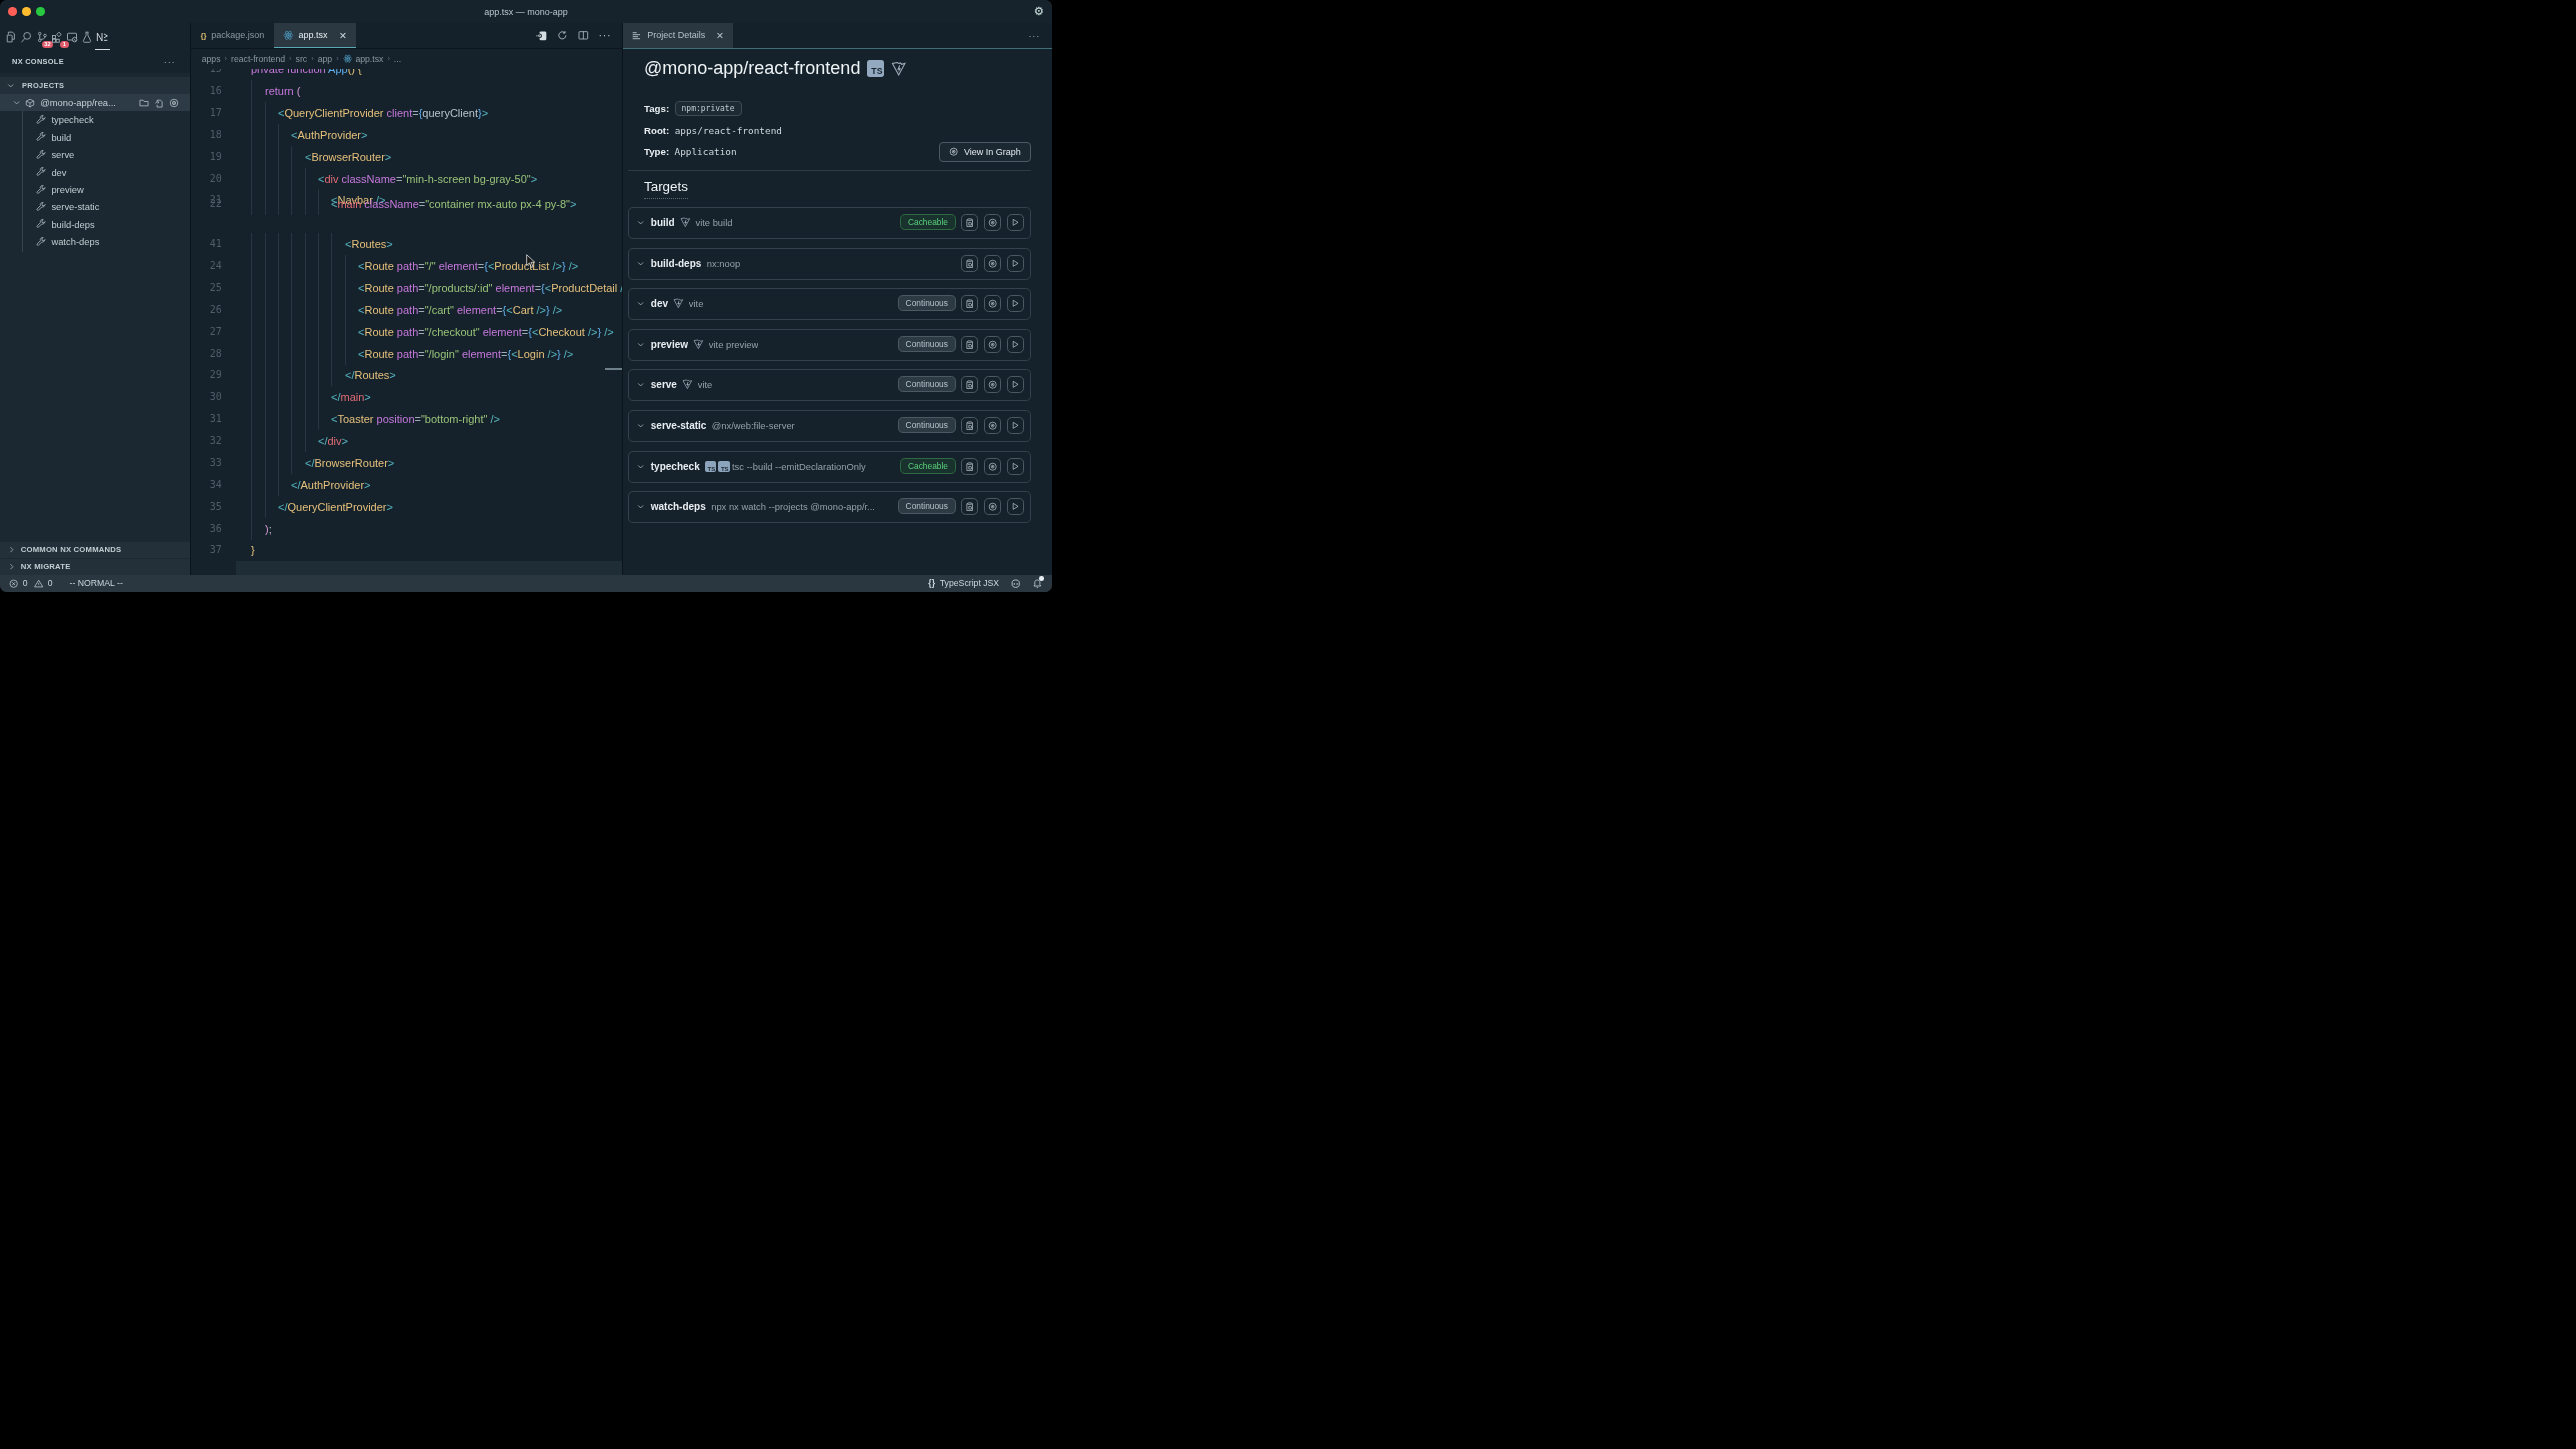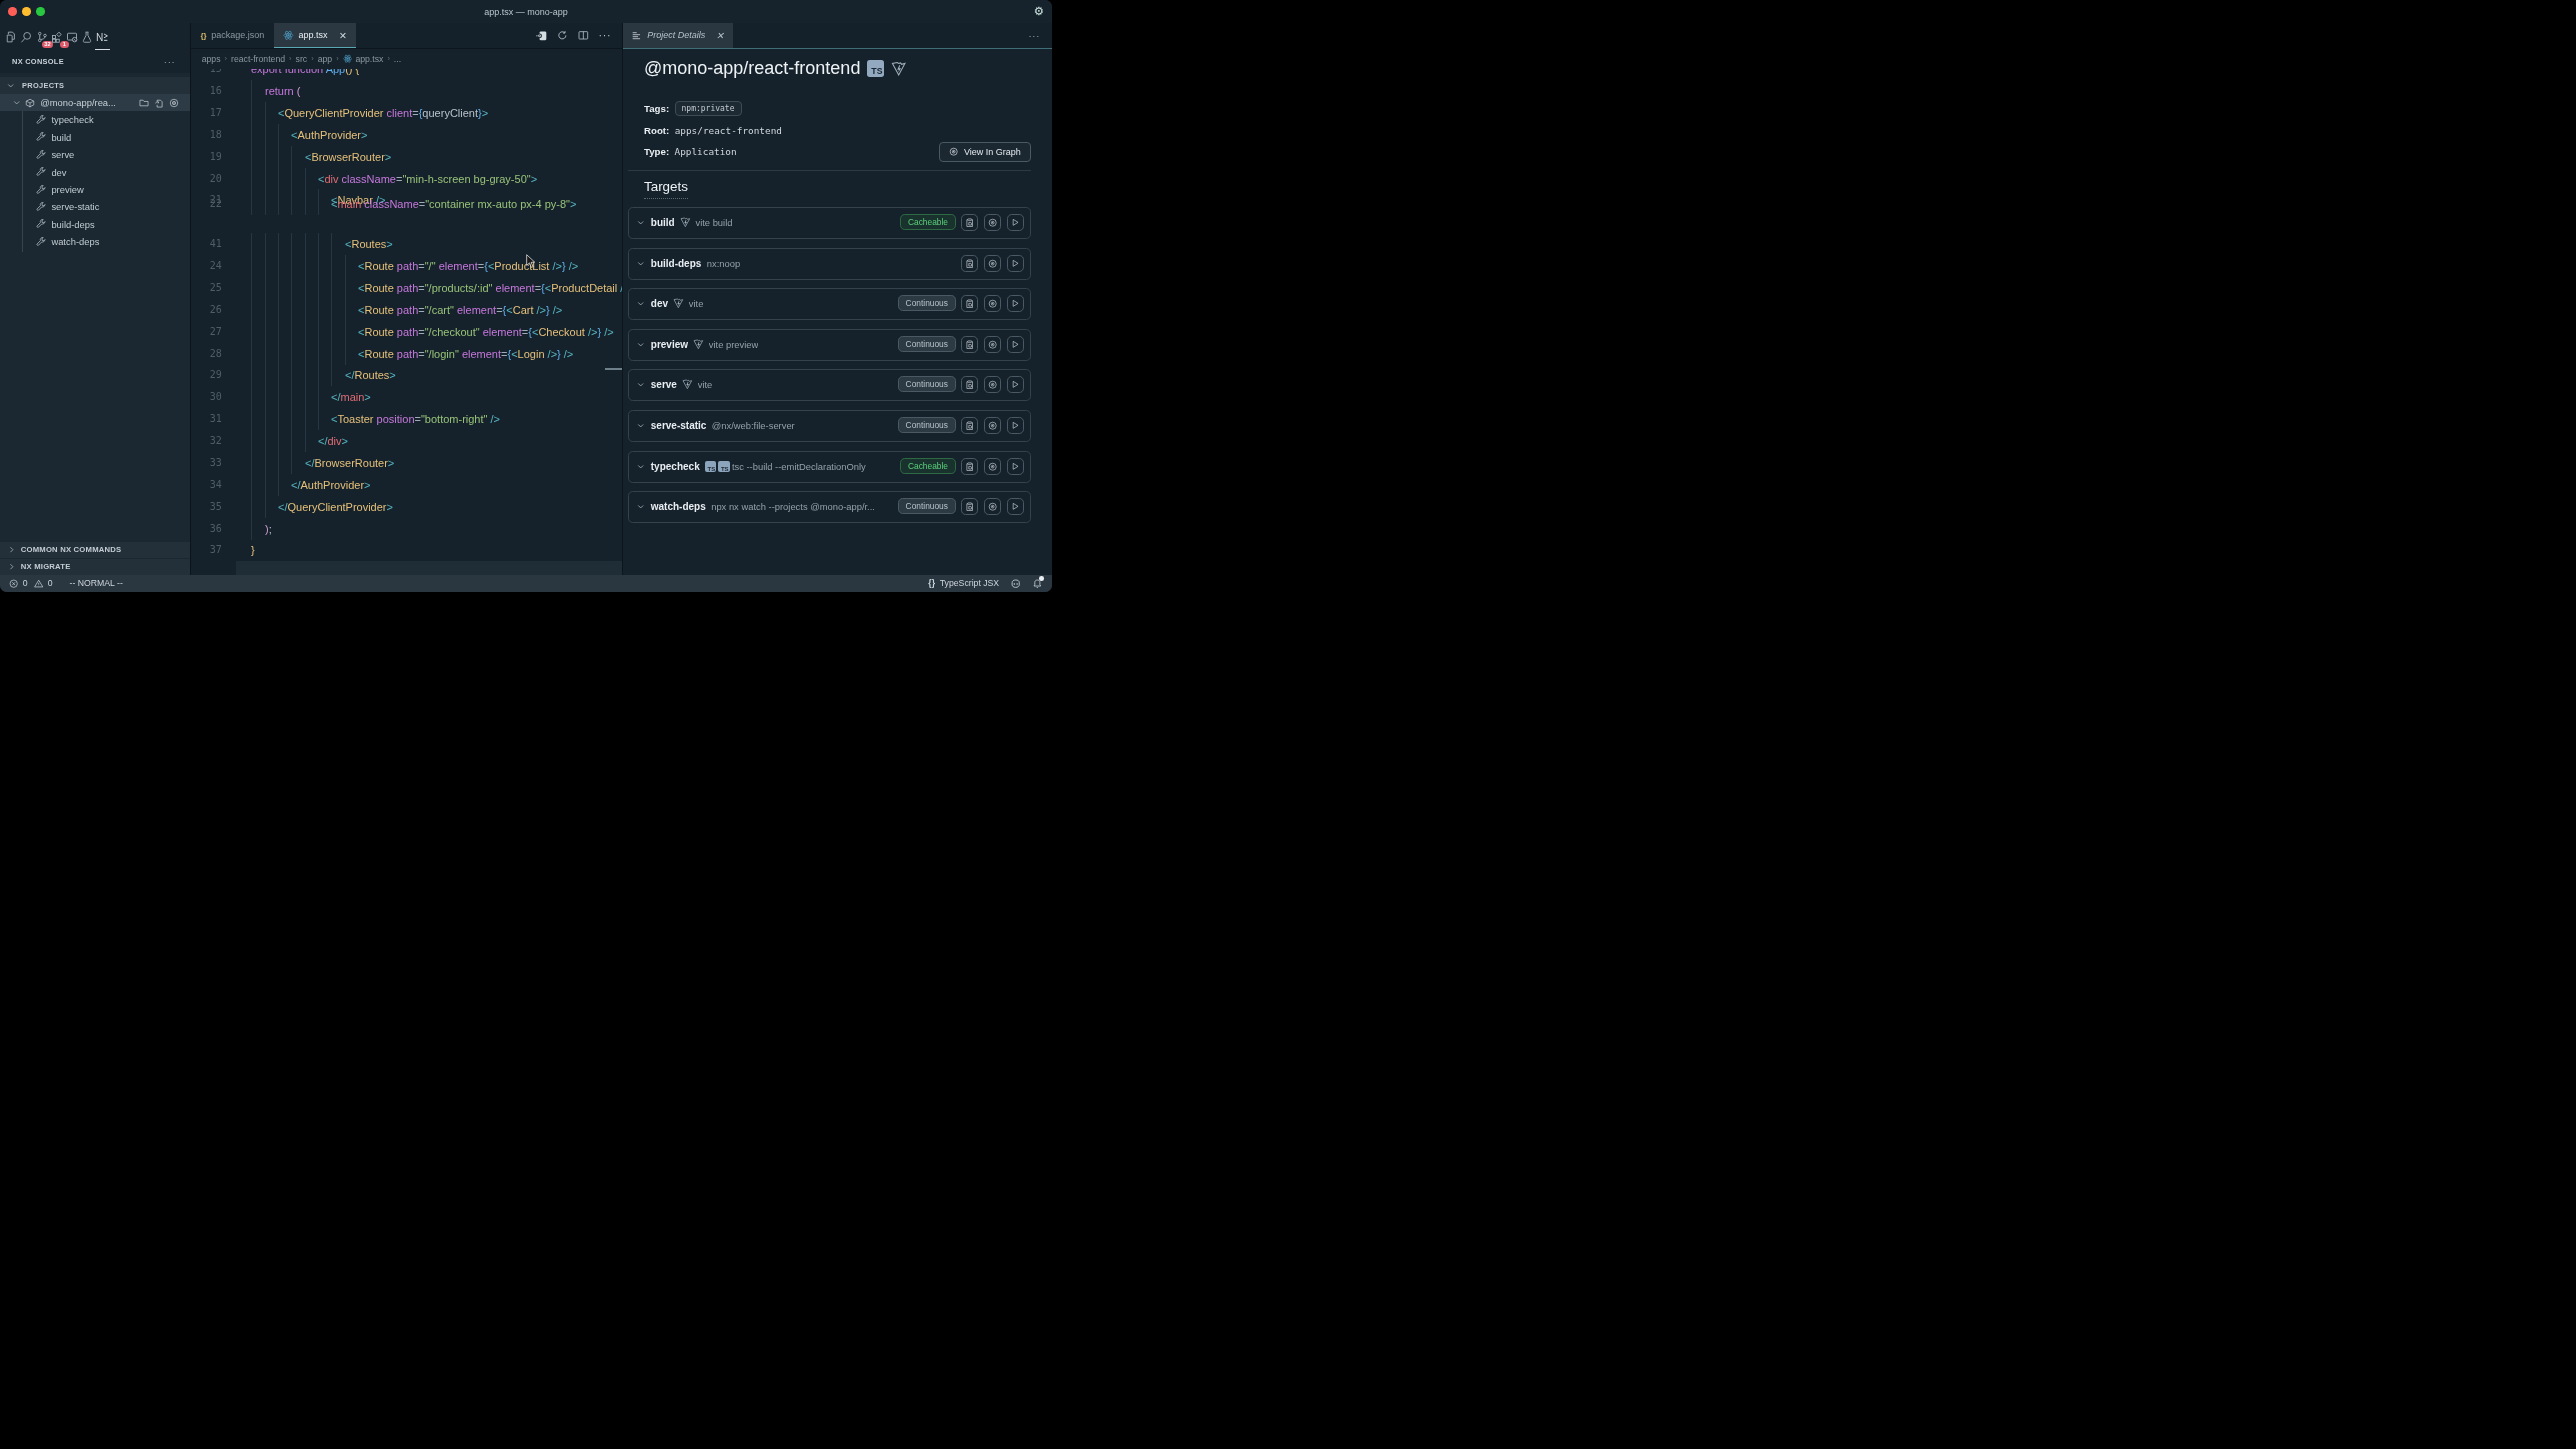--- a/index.html
+++ b/index.html
@@ -52,21 +52,21 @@
   .ct{position:absolute;left:60px;top:0;white-space:pre;font-family:"DejaVu Sans Mono",monospace;font-size:11px;line-height:22px;color:#b6c2cc;}
   .iguide{position:absolute;top:0;height:22px;width:0.7px;background:#263642;}
   .t-kw{color:#c678dd}.t-fn{color:#61afef}.t-comp{color:#e5c07b}.t-tag{color:#e06c75}
   .t-attr{color:#c678dd}.t-op{color:#9fabb6}.t-str{color:#98c379}.t-brace{color:#61afef}
   .t-punct{color:#56b6c2}.t-paren{color:#d19ad6}.t-plain{color:#b6c2cc}.t-yellow{color:#e5c07b}
   .curline{position:absolute;left:45px;right:0;height:14px;bottom:0;background:#1f2d37;}
   .scroll-dash{position:absolute;width:17.4px;height:2px;background:#6e8089;right:0;}
   
   .panel{flex:1;background:#16222b;border-left:0.7px solid #0c151b;display:flex;flex-direction:column;}
   .ptabs{height:25.5px;background:#14202a;border-bottom:1.3px solid #3f6e77;display:flex;position:relative;}
-  .ptab{display:flex;align-items:center;gap:5.4px;padding:0 9.4px;background:#2a3640;color:#b6c1c8;font-size:9px;font-style:italic;}
+  .ptab{display:flex;align-items:center;gap:5.4px;padding:0 9.4px;background:#2a3640;color:#b6c1c8;font-size:9px;}
   .ptab .close{margin-left:5.4px;font-size:9.4px;}
   .ptabs .more{margin-left:auto;color:#9fadb6;align-self:center;padding-right:12px;font-size:9.4px;letter-spacing:0.7px;}
   .pbody{flex:1;position:relative;color:#d7dee3;}
   .ptitle{position:absolute;left:21px;top:9.4px;font-size:18px;font-weight:500;color:#eef3f6;display:flex;align-items:center;gap:6.7px;}
   .ts-badge{width:17.4px;height:17.4px;border-radius:2.7px;background:#93a9c0;color:#182430;font-weight:700;font-size:8.7px;display:flex;align-items:flex-end;justify-content:flex-end;padding:1.3px 2px;line-height:1;}
   .meta-row{position:absolute;left:21px;display:flex;align-items:center;gap:5.4px;font-size:9.7px;}
   .meta-row b{color:#e8eef2;font-weight:700;}
   .mono{font-family:"DejaVu Sans Mono",monospace;}
   .tag-chip{border:0.7px solid #3d4b55;background:#1d2a33;border-radius:4px;padding:2px 6px;font-size:8px;color:#c3ccd2;}
   .vig-btn{position:absolute;right:21.5px;top:93px;height:20px;border:0.7px solid #4a5a64;border-radius:4px;background:#1b2731;color:#e4ebef;font-size:9px;display:flex;align-items:center;gap:5.4px;padding:0 8.7px;}
@@ -368,21 +368,21 @@
             <span class="sep">›</span>
             <span style="display: flex; align-items: center; gap: 3.4px;">
               <span>...</span>
             </span>
           </div>
         <div class="code" id="codeArea">
           <div class="curline"></div>
           <div class="scroll-dash" style="top:299px;"></div>
         <div class="code-row" style="top: -10.7px;">
               <span class="ln">15</span>
-              <span class="ct" style="left: 60px;"><span class="t-kw">export</span><span> </span><span class="t-kw">function</span><span> </span><span class="t-fn">App</span><span class="t-yellow">()</span><span> </span><span class="t-yellow">{</span></span>
+              <span class="ct" style="left: 60px;"><span class="t-kw">private</span><span> </span><span class="t-kw">function</span><span> </span><span class="t-fn">App</span><span class="t-yellow">()</span><span> </span><span class="t-yellow">{</span></span>
             </div>
             <div class="code-row" style="top: 11px;">
               <span class="iguide" style="left: 60px;"></span>
               <span class="ln">16</span>
               <span class="ct" style="left: 74px;"><span class="t-kw">return</span><span> </span><span class="t-paren">(</span></span>
             </div>
             <div class="code-row" style="top: 33px;">
               <span class="iguide" style="left: 60px;"></span>
               <span class="iguide" style="left: 74px;"></span>
               <span class="ln">17</span>

